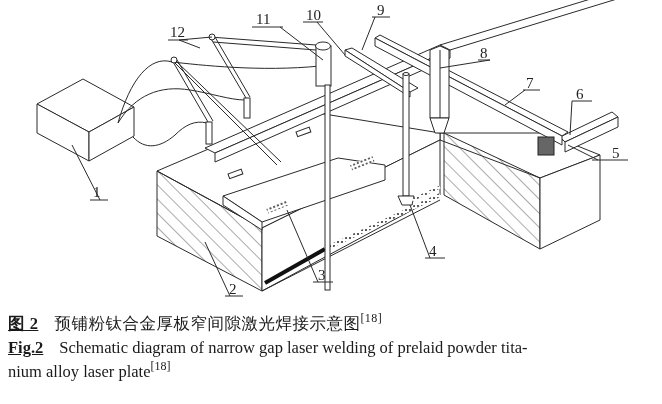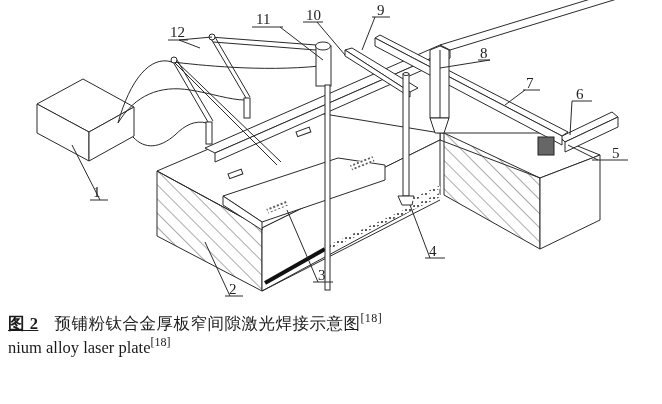--- a/index.html
+++ b/index.html
@@ -160,15 +160,18 @@
     <text class="label" x="256" y="24">11</text>
     <text class="label" x="170" y="37">12</text>
   </g>
 </svg>
 
 <div id="caption">
   <div class="cn">
     <span class="bold">图 2</span><span class="gap"></span><span>预铺粉钛合金厚板窄间隙激光焊接示意图</span><sup>[18]</sup>
   </div>
   <div>
+    <span class="bold">Fig.2</span><span class="gap"></span><span>Schematic diagram of narrow gap laser welding of prelaid powder tita-</span>
+  </div>
+  <div>
     <span>nium alloy laser plate</span><sup>[18]</sup>
   </div>
 </div>
 
 </body></html>

